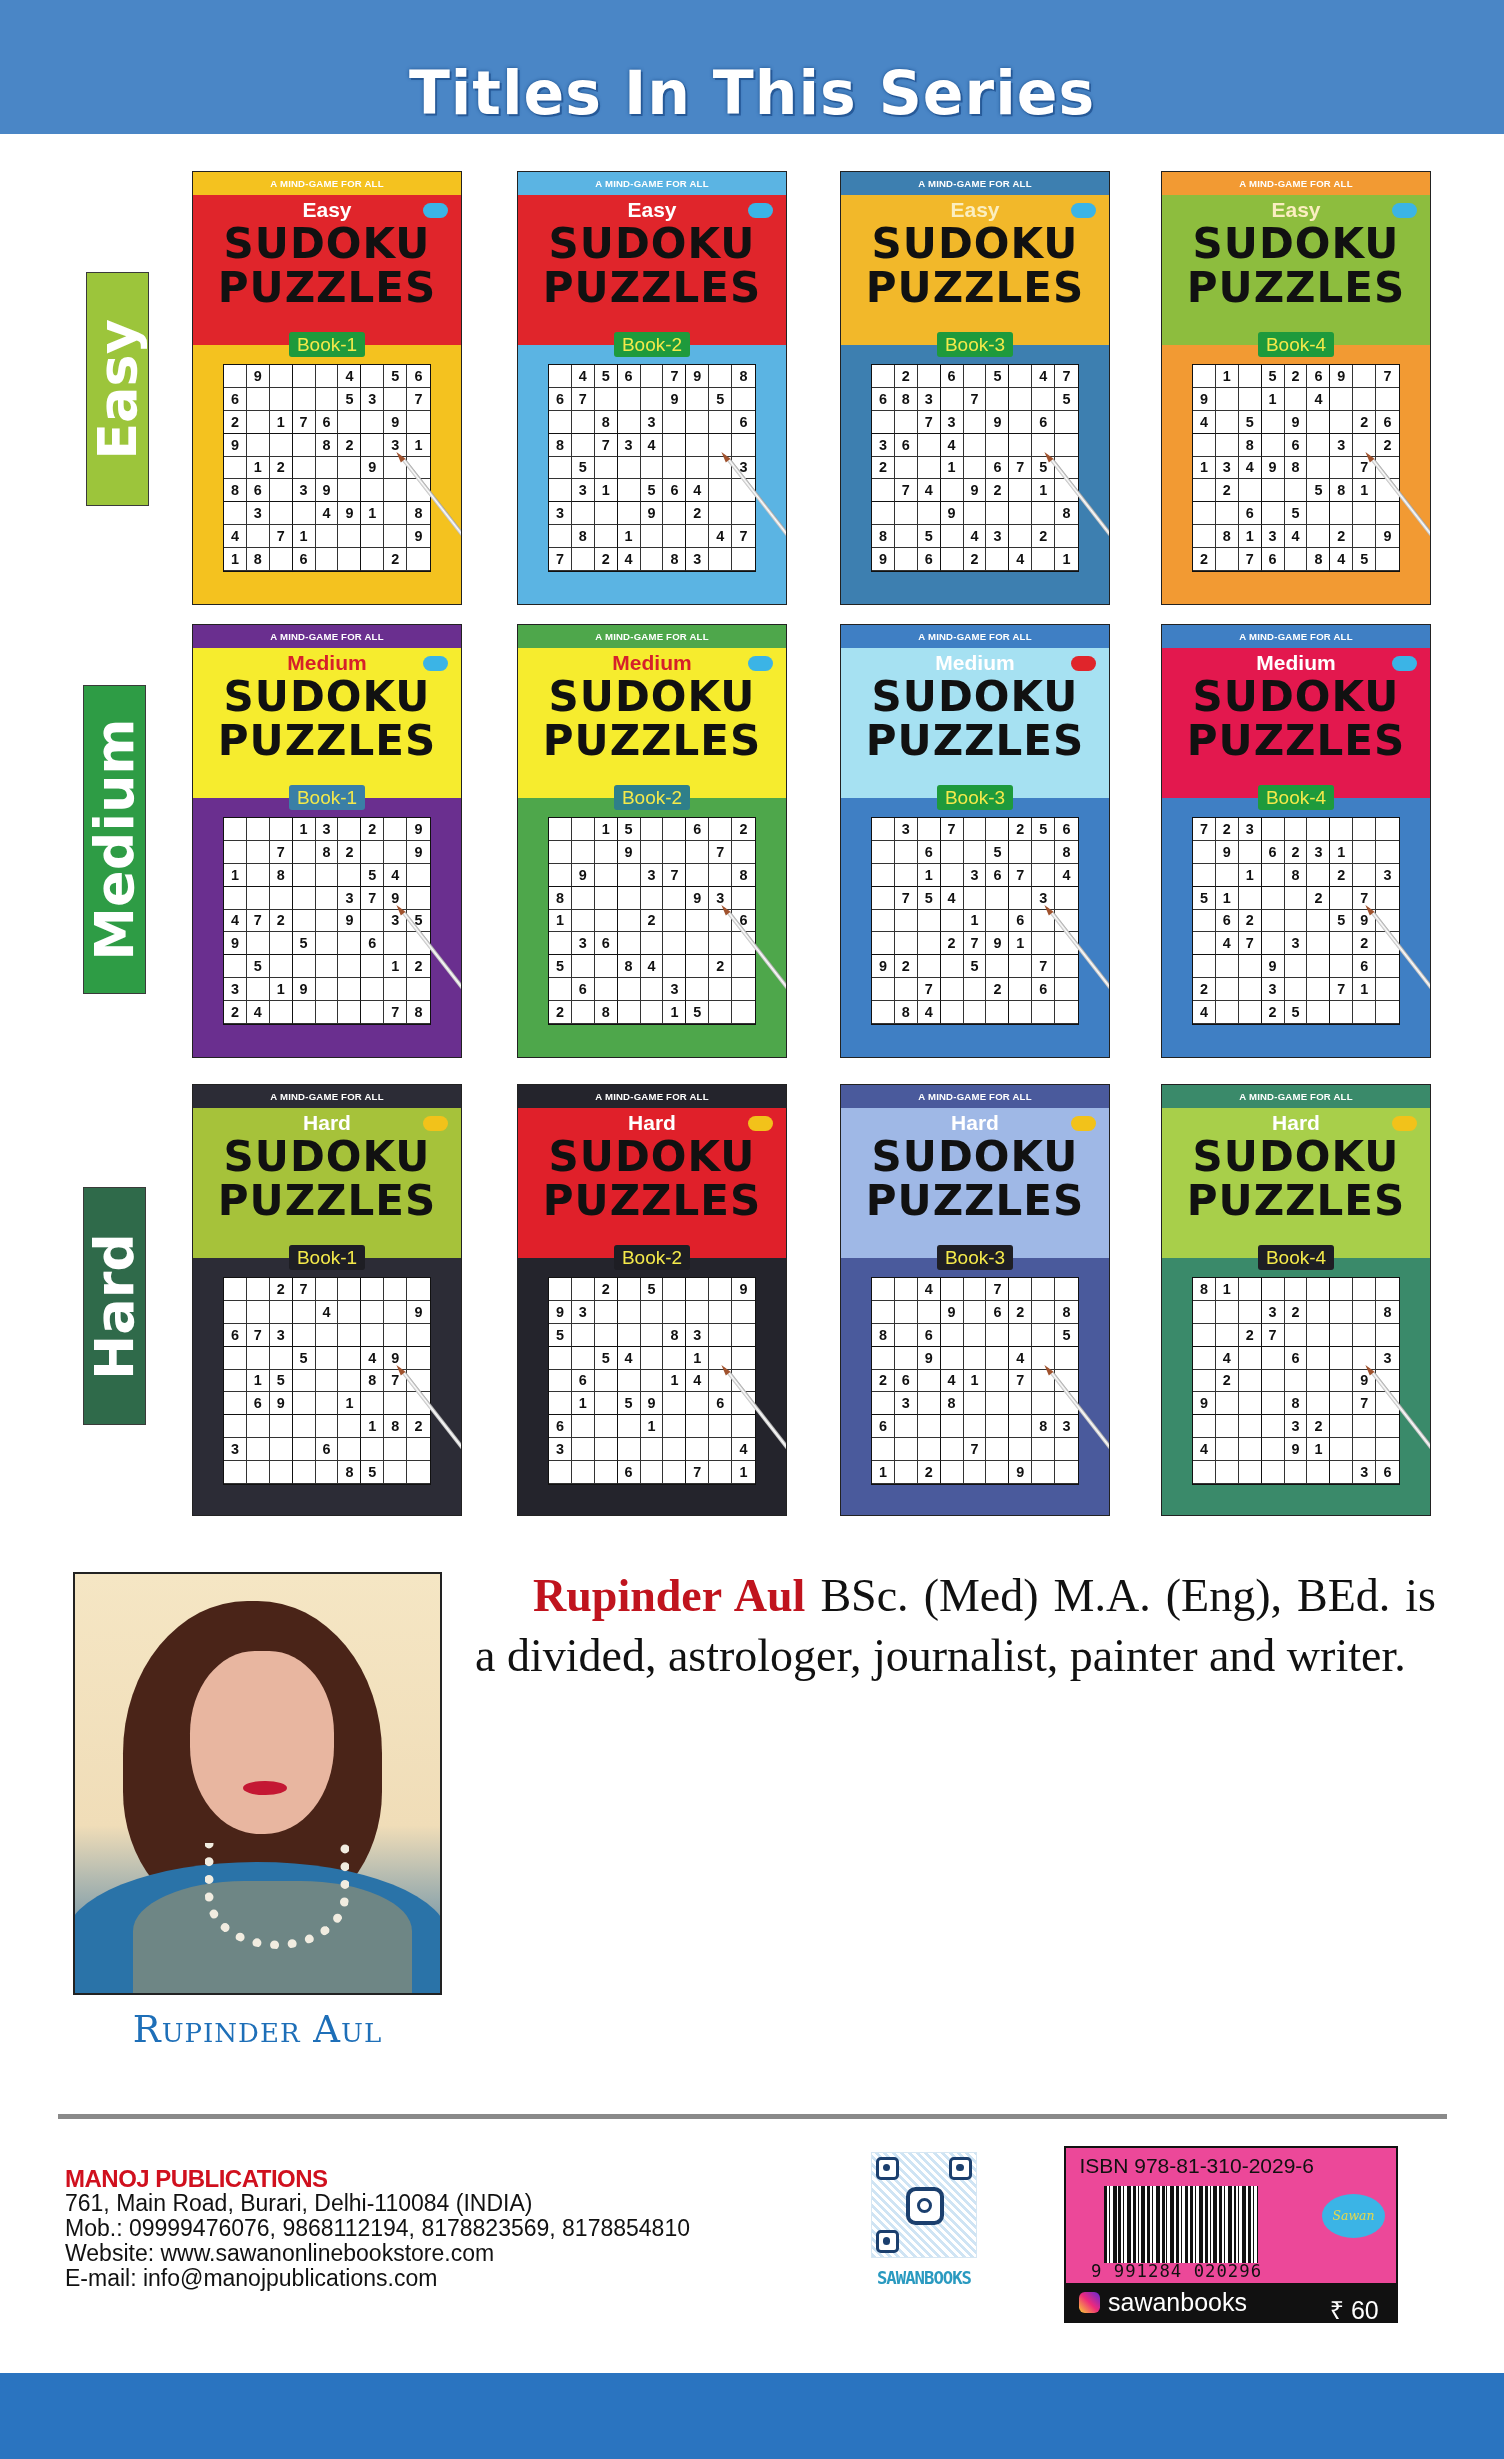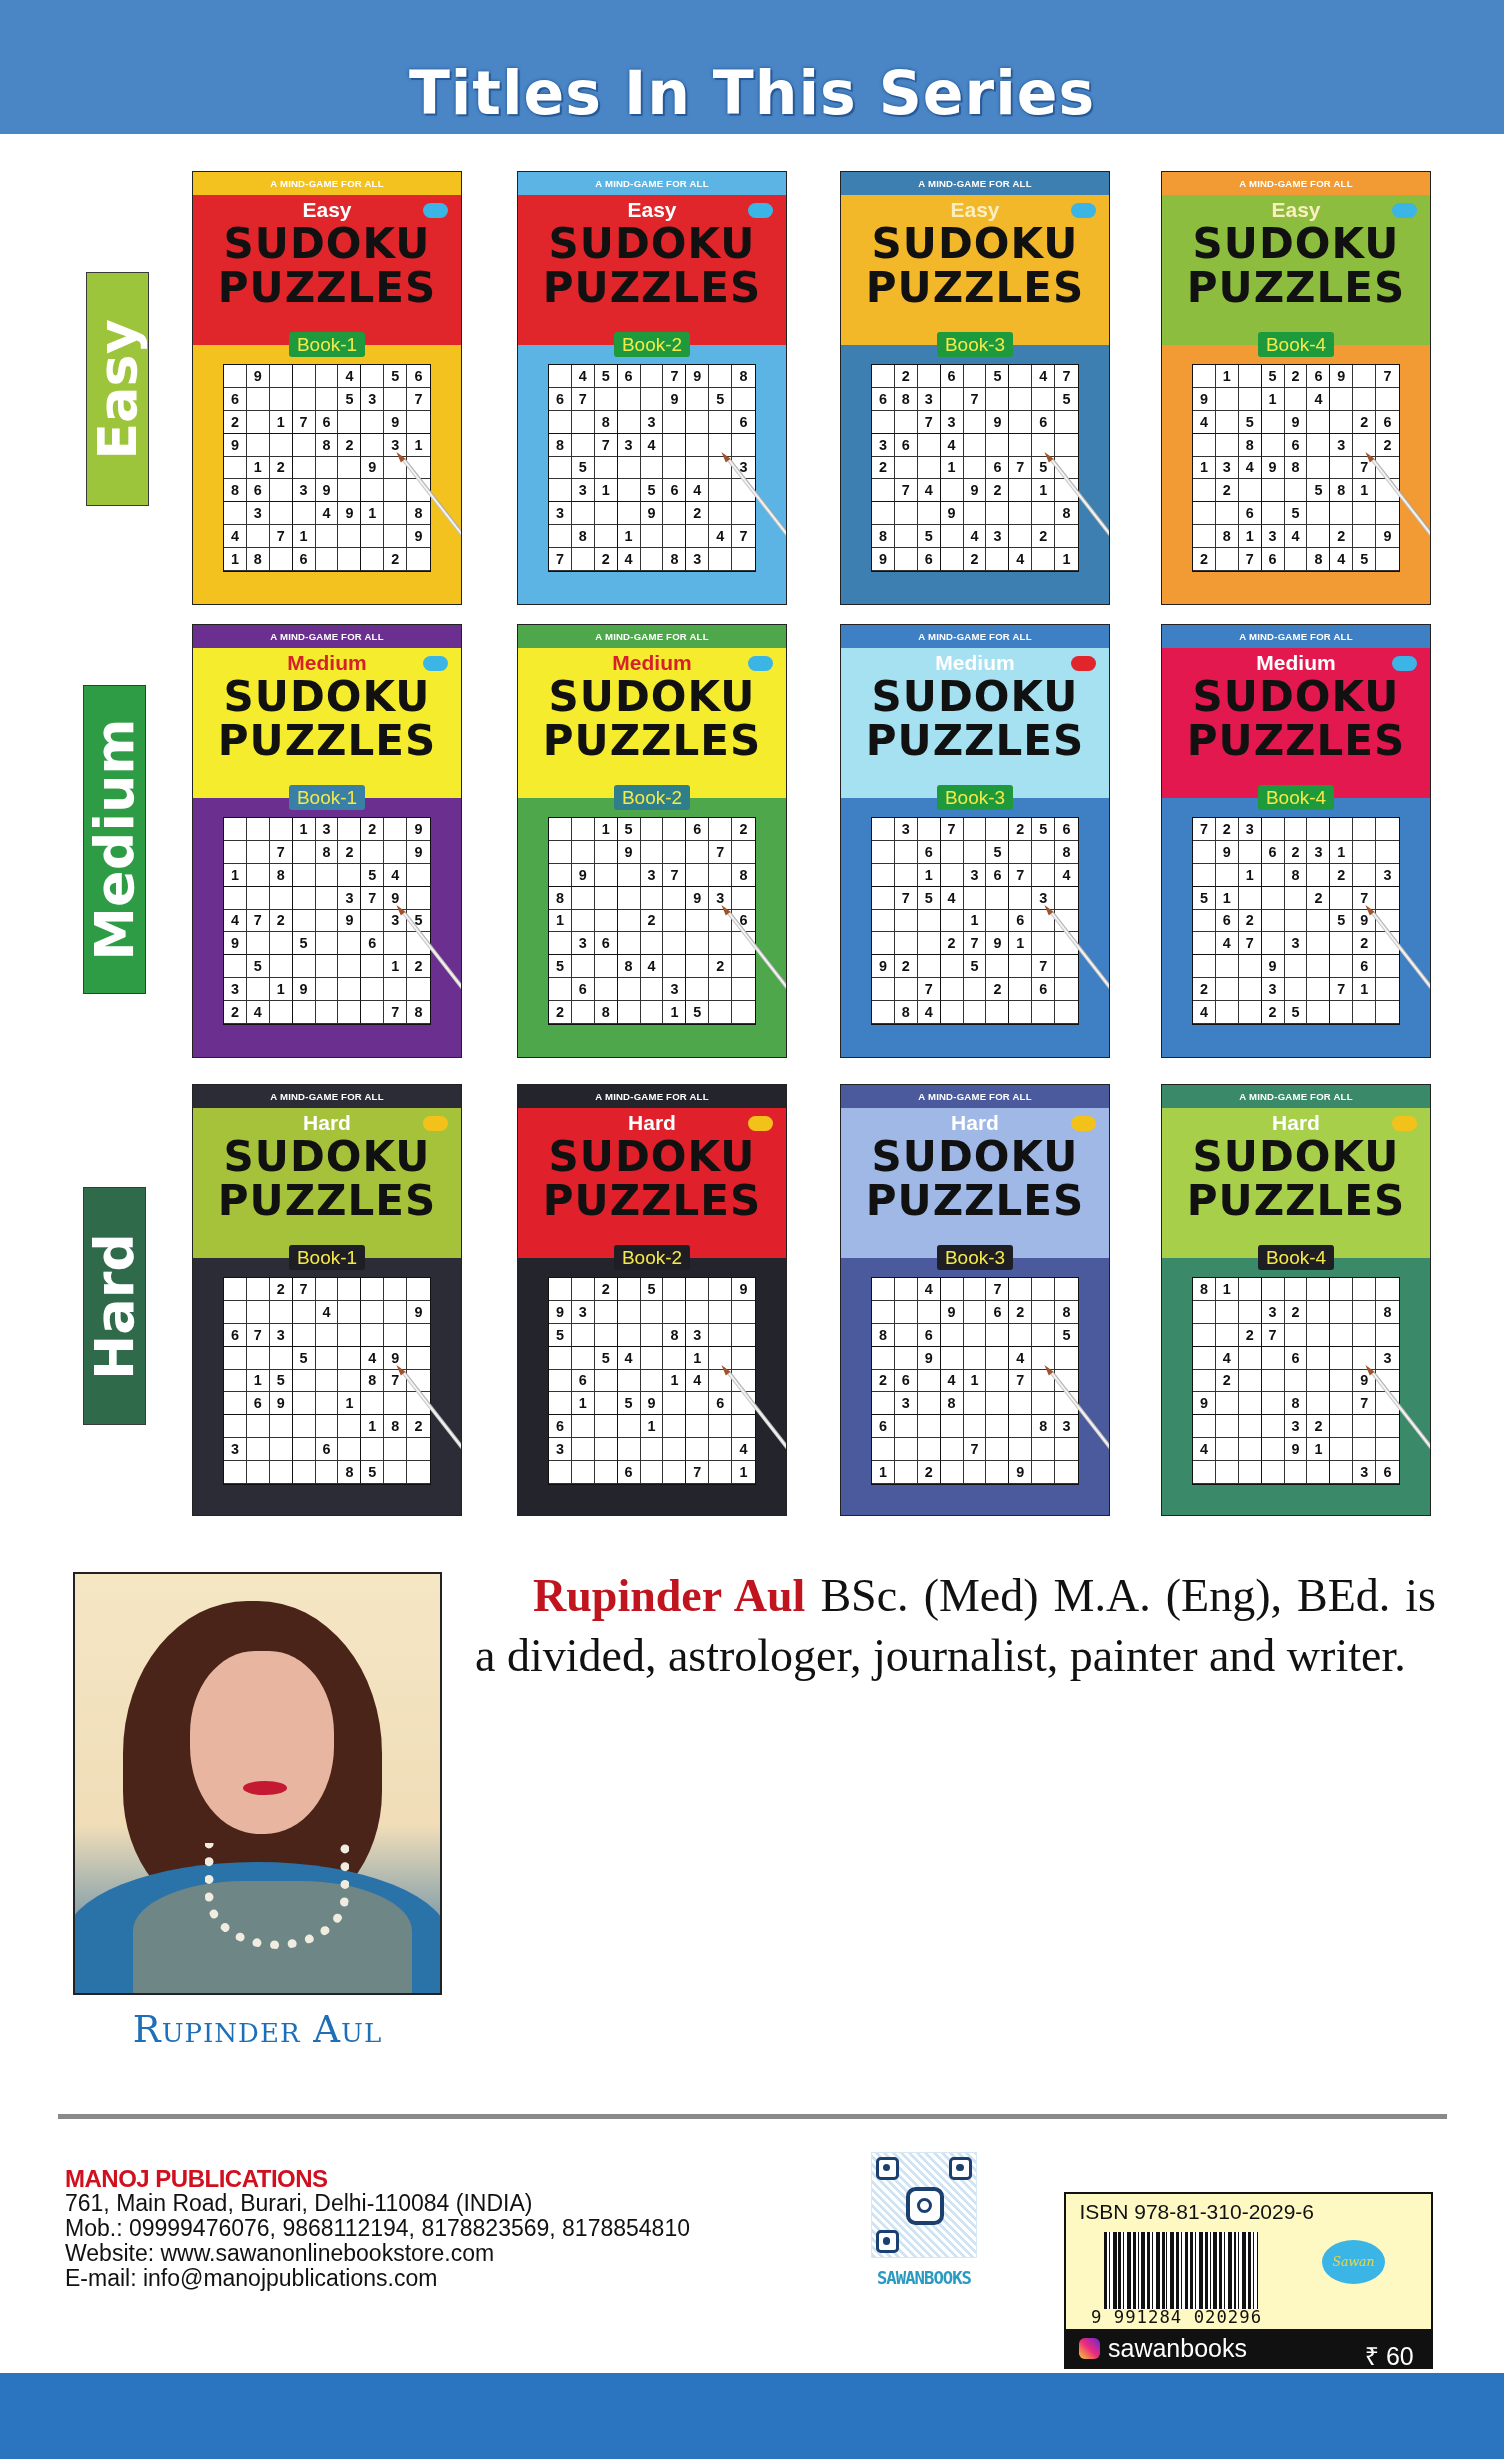--- a/index.html
+++ b/index.html
@@ -68,21 +68,21 @@
 
   .qr { position: absolute; left: 871px; top: 2152px; width: 106px; height: 125px; }
   .qr-box { width: 106px; height: 106px; position: relative;
     background: repeating-linear-gradient(45deg, #cfe4f4 0 2.9px, #ffffff 2.9px 5.8px), #e9f3fb; border: 1px solid #d7e7f3; }
   .qr .eye { position: absolute; width: 23px; height: 23px; border: 3.8px solid #1b3f6e; border-radius: 4.8px; background: #fff; }
   .qr .eye::after { content: ""; position: absolute; left: 3.8px; top: 3.8px; width: 7.7px; height: 7.7px; background: #1b3f6e; border-radius: 50%; }
   .qr .insta { position: absolute; left: 34px; top: 34px; width: 38px; height: 38px; border: 4.8px solid #1b3f6e; border-radius: 9.6px; background: #fff; }
   .qr .insta::after { content: ""; position: absolute; left: 6.7px; top: 6.7px; width: 15.4px; height: 15.4px; border: 3.8px solid #1b3f6e; border-radius: 50%; box-sizing: border-box; }
   .qr-label { margin-top: 9.6px; font-family: "DejaVu Sans Mono", monospace; font-size: 17.3px; font-weight: bold; color: #2a9ac0; text-align: center; letter-spacing: -1px; }
 
-  .isbn-box { position: absolute; left: 1064px; top: 2146px; width: 369px; height: 177px; border: 2.9px solid #111; background: #fef9c3; margin-top: 46px; }
+  .isbn-box { position: absolute; left: 1064px; top: 2146px; width: 334px; height: 177px; border: 2.9px solid #111; background: #ec4899; }
   .isbn-text { position: absolute; left: 13.4px; top: 5.8px; font-family: "Liberation Sans", sans-serif; font-size: 21px; color: #111; }
   .barcode { position: absolute; left: 38px; top: 38px; width: 154px; height: 77px;
     background: repeating-linear-gradient(90deg, #111 0 2.9px, #fff 2.9px 4.8px, #111 4.8px 5.8px, #fff 5.8px 8.6px, #111 8.6px 12.5px, #fff 12.5px 14.4px); }
   .barcode-num { position: absolute; left: 25px; top: 113px; font-family: "DejaVu Sans Mono", monospace; font-size: 17.3px; letter-spacing: 1px; color: #111; }
   .sawan-logo { position: absolute; left: 256px; top: 46px; width: 63px; height: 44px; border-radius: 50%; background: #3bb4e6;
     font-family: "DejaVu Serif", serif; font-style: italic; font-size: 12.5px; color: #e8d84a; text-align: center; line-height: 44px; }
   .isbn-footer { position: absolute; left: 0; bottom: 0; width: 100%; height: 38px; background: #111; color: #fff;
     font-family: "Liberation Sans", sans-serif; font-size: 25px; line-height: 38px; }
   .isbn-footer .ig { position: absolute; left: 13.4px; top: 8.6px; width: 21px; height: 21px; border-radius: 5.8px;
     background: linear-gradient(45deg, #f9ce34, #ee2a7b, #6228d7); }

